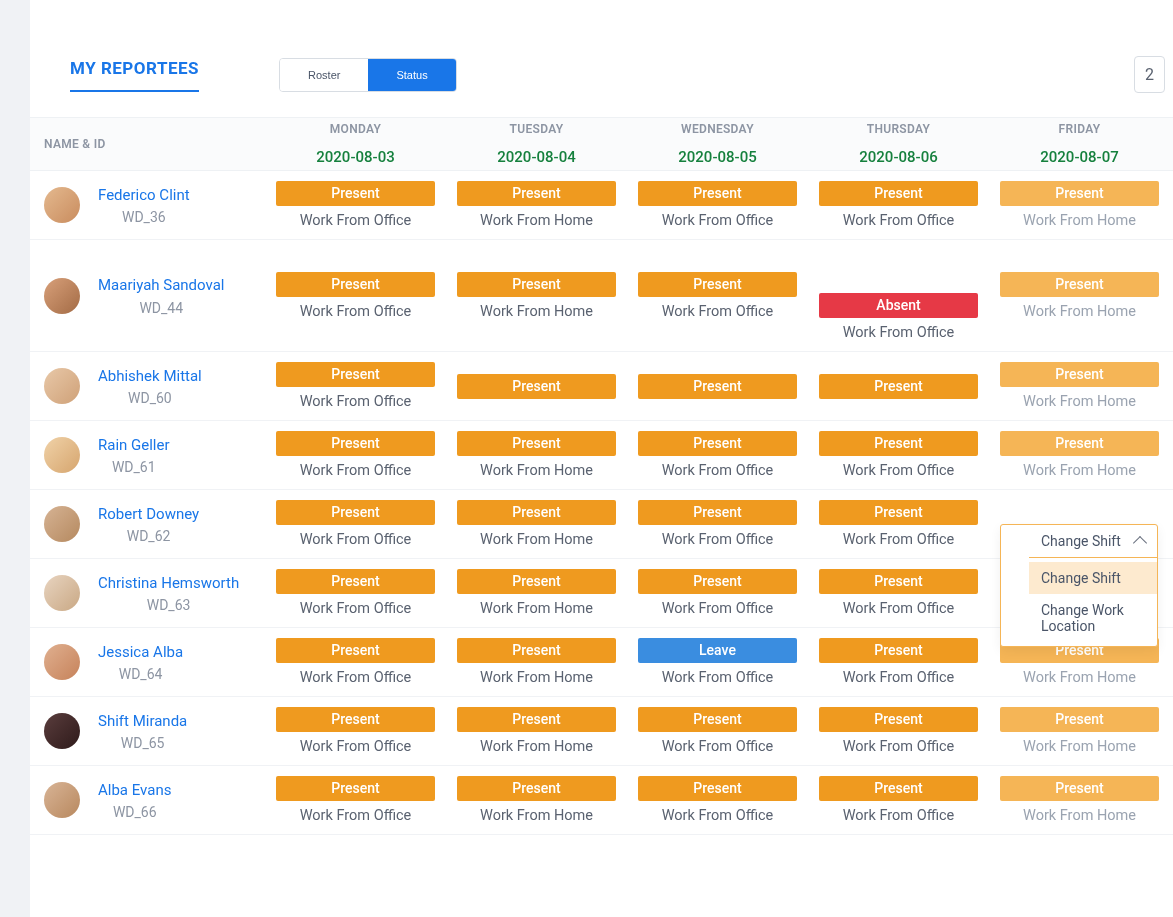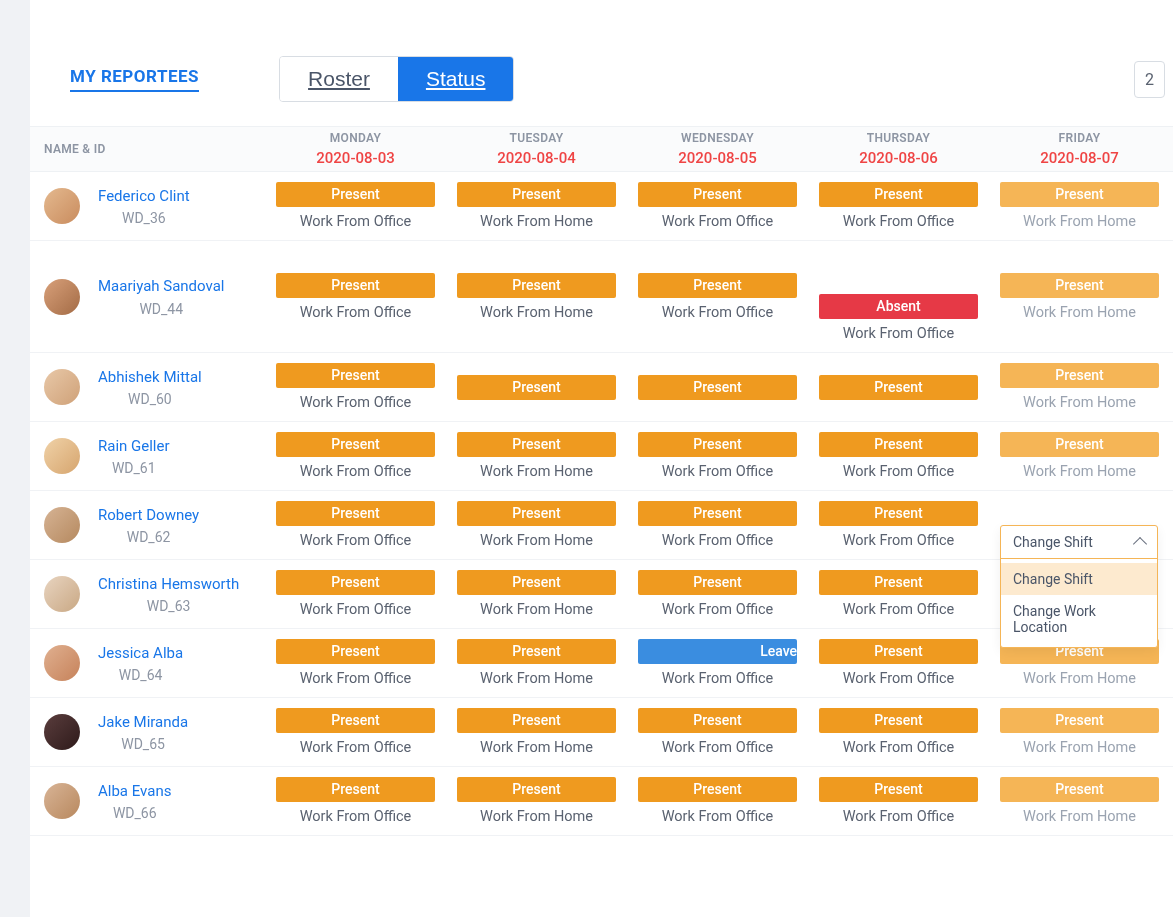--- a/index.html
+++ b/index.html
@@ -25,37 +25,36 @@
     align-items: center;
     padding: 56px 8px 24px 40px;
     gap: 80px;
   }
   .title {
     color: #1976e8;
     font-weight: 700;
     font-size: 17px;
     letter-spacing: 0.5px;
     border-bottom: 2px solid #1976e8;
-    padding-bottom: 4px;
+    padding-bottom: 12px;
     cursor: pointer;
   }
   .tab-group {
     display: flex;
     border: 1px solid #d8dde3;
     border-radius: 4px;
     overflow: hidden;
   }
   .tab {
     padding: 10px 28px;
-    font-size: 21px;
+    font-size: 11px;
     color: #4a5568;
     background: #fff;
     border: none;
     cursor: pointer;
-    text-decoration: underline;
   }
   .tab.active {
     background: #1976e8;
     color: #fff;
   }
   .date-filter {
     margin-left: auto;
     border: 1px solid #d8dde3;
     border-radius: 4px;
     padding: 8px 10px;
@@ -88,23 +87,23 @@
     align-items:center;
   }
   .day-label {
     font-size: 12px;
     color: #8d95a3;
     font-weight: 600;
     letter-spacing: 0.3px;
   }
   .day-date {
     font-size: 15px;
-    color: #ef4444;
+    color: #15803d;
     font-weight: 500;
-    margin-top: 4px;
+    margin-top: 12px;
   }
   .tbody { }
   .row {
     display: flex;
     align-items: center;
     border-bottom: 1px solid #f0f2f5;
     padding: 10px 0;
     min-height: 60px;
     position: relative;
   }
@@ -158,38 +157,39 @@
     padding: 4px 0 5px;
     border-radius: 2px;
     color: #fff;
     font-size: 14px;
     font-weight: 500;
     cursor: pointer;
   }
   .status-present { background: #ef9a1f; }
   .status-present-light { background: #f5b556; }
   .status-absent { background: #e63946; margin-top: 43px; }
-  .status-leave { background: #3a8de0; text-align: right; }
+  .status-leave { background: #3a8de0; }
   .work-loc {
     color: #5a6270;
     font-size: 14.5px;
   }
   .loc-light { color: #9aa3b0; }
   
   .dropdown {
     position: absolute;
     top: 0;
     right: 12px;
     width: 158px;
     background: #fff;
     border: 1px solid #f5b556;
     border-radius: 3px;
     box-shadow: 0 4px 12px rgba(0,0,0,0.06);
     z-index: 10;
     font-size: 14px;
+    padding-left: 28px;
   }
   .dropdown-toggle {
     padding: 8px 12px;
     display: flex;
     justify-content: space-between;
     align-items: center;
     color: #4a5568;
     cursor: pointer;
     border-bottom: 1px solid #f5b556;
   }
@@ -452,21 +452,21 @@
           </div>
           <div class="cell-day">
             <div class="status-pill status-present-light">Present</div>
             <div class="work-loc loc-light">Work From Home</div>
           </div>
         </div>
         <div class="row">
           <div class="cell-name">
             <span class="avatar av8"></span>
             <div class="name-block">
-              <span class="emp-name">Jake Miranda</span>
+              <span class="emp-name">Shift Miranda</span>
               <span class="emp-id">WD_65</span>
             </div>
           </div>
           <div class="cell-day">
             <div class="status-pill status-present">Present</div>
             <div class="work-loc ">Work From Office</div>
           </div>
           <div class="cell-day">
             <div class="status-pill status-present">Present</div>
             <div class="work-loc ">Work From Home</div>

